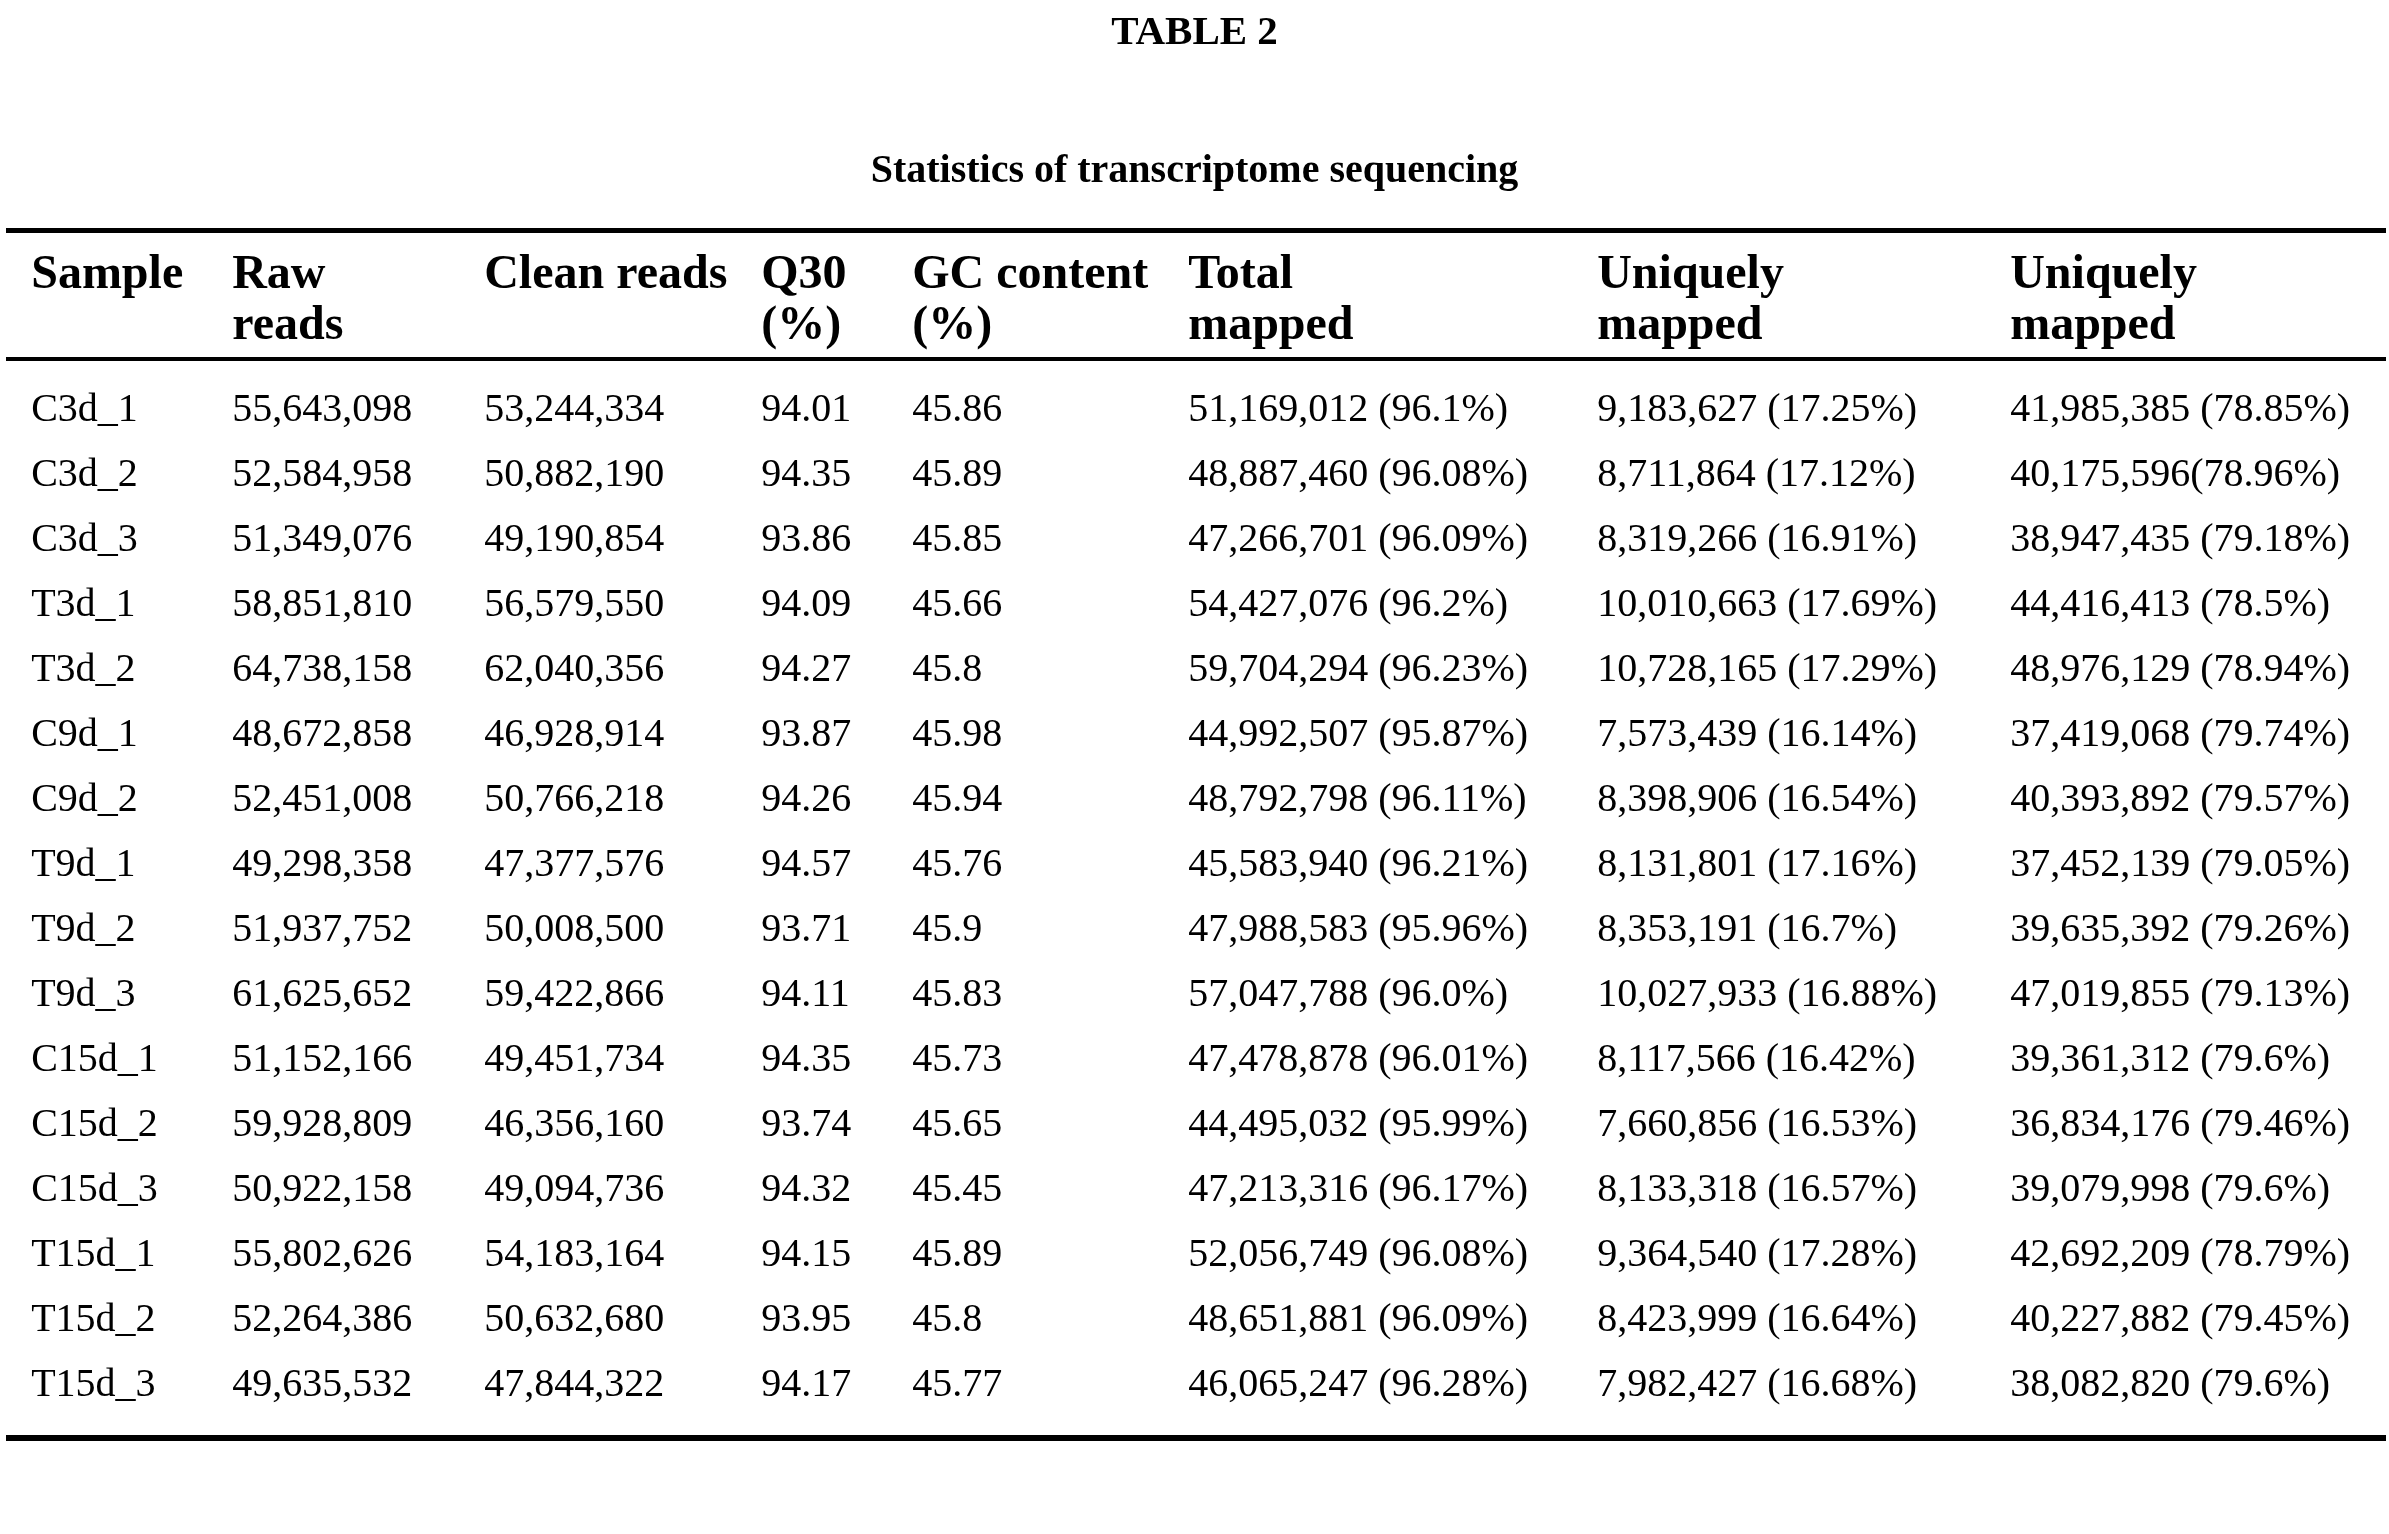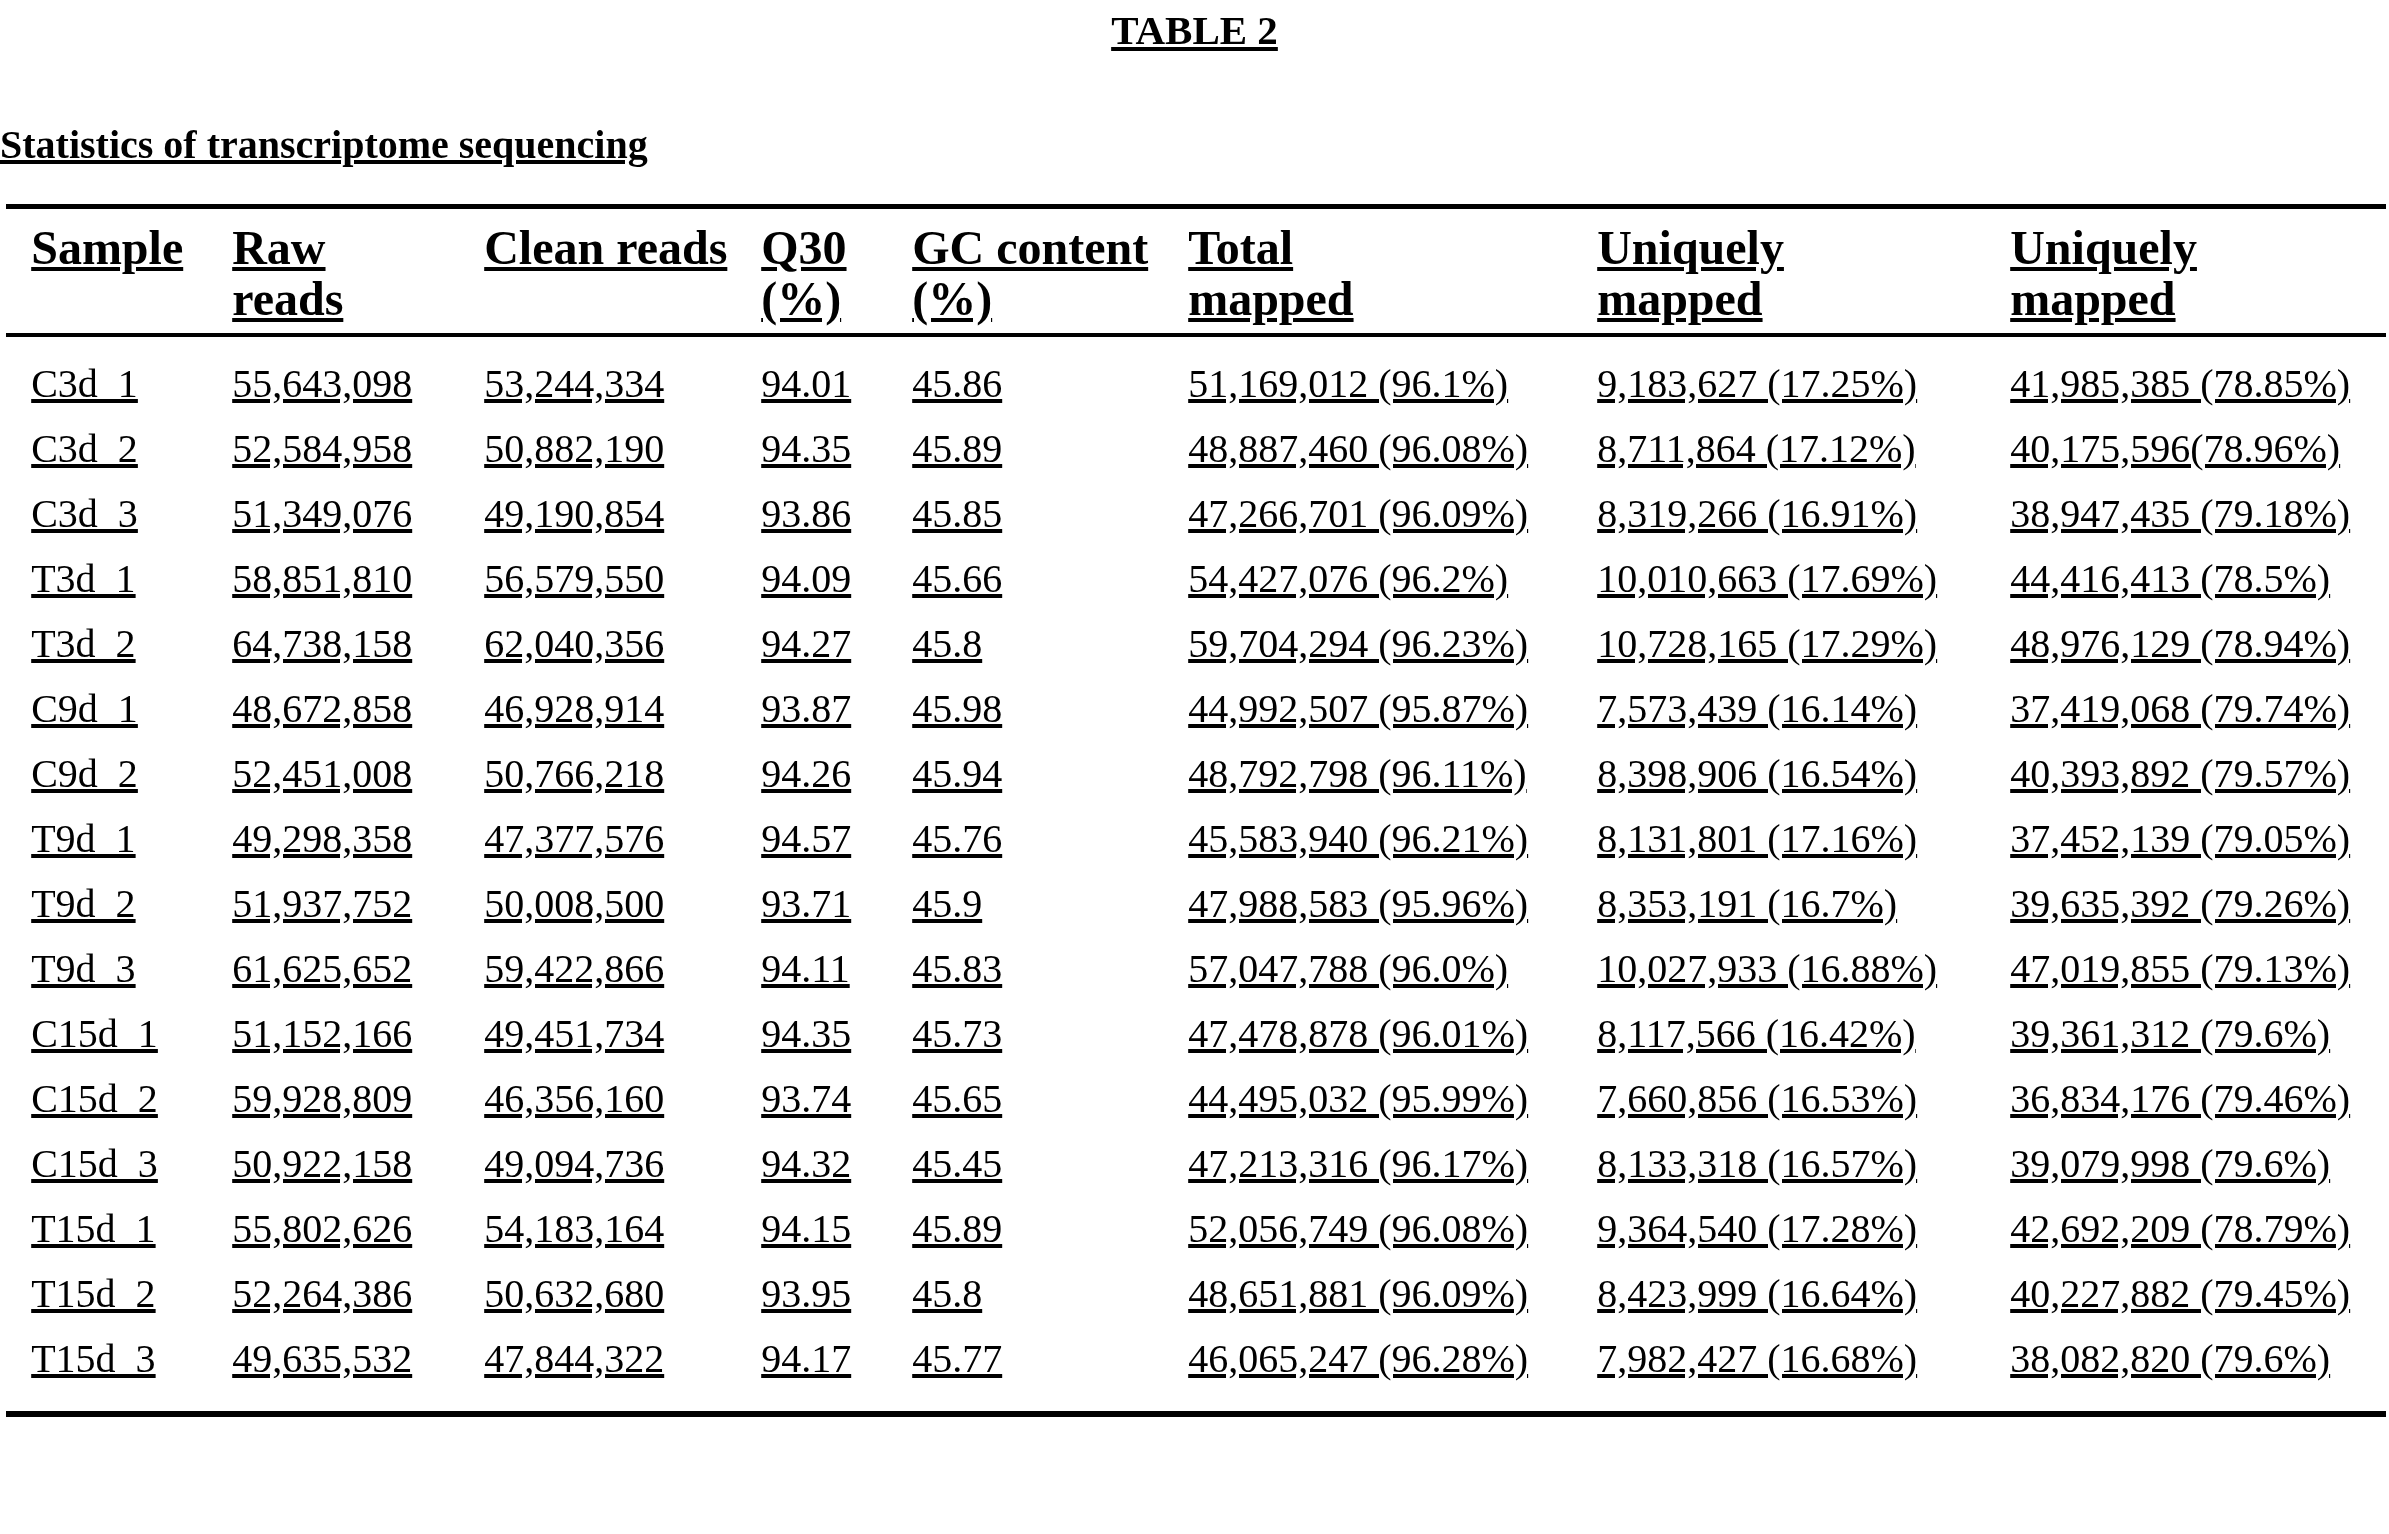--- a/index.html
+++ b/index.html
@@ -11,35 +11,34 @@
     overflow: hidden;
   }
   body {
     font-family: "Liberation Serif", "DejaVu Serif", serif;
     color: #000000;
   }
   .page {
     position: relative;
     width: 2389px;
     height: 1160px;
-    text-decoration: underline;
   }
   .title {
     text-align: center;
     font-weight: bold;
     font-size: 41px;
     line-height: 51px;
     padding-top: 4.5px;
   }
   .subtitle {
-    text-align: left;
+    text-align: center;
     font-weight: bold;
     font-size: 40px;
     line-height: 50px;
-    margin-top: 64px;
+    margin-top: 88px;
   }
   table.stats {
     border-collapse: collapse;
     table-layout: fixed;
     width: 2378px;
     margin: 34px 5.7px 0 5.7px;
     border-top: 5.1px solid #000;
     border-bottom: 6.2px solid #000;
   }
   thead tr {

